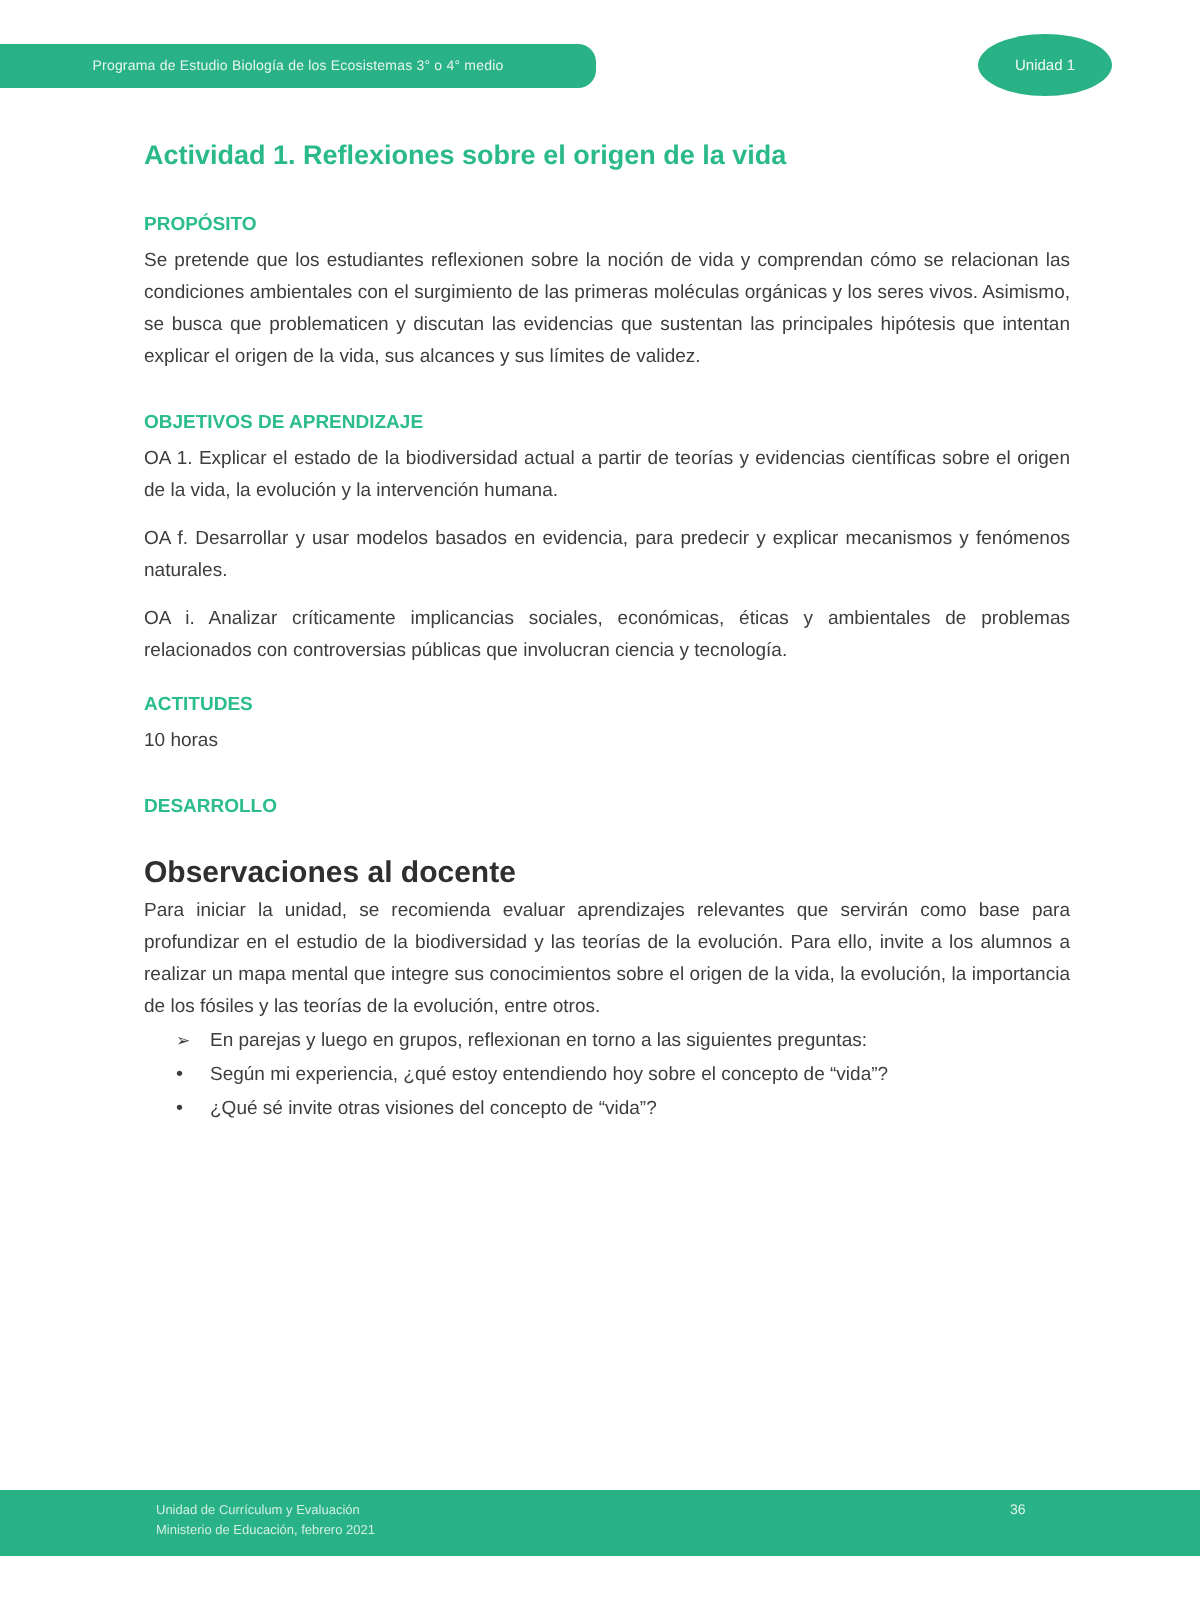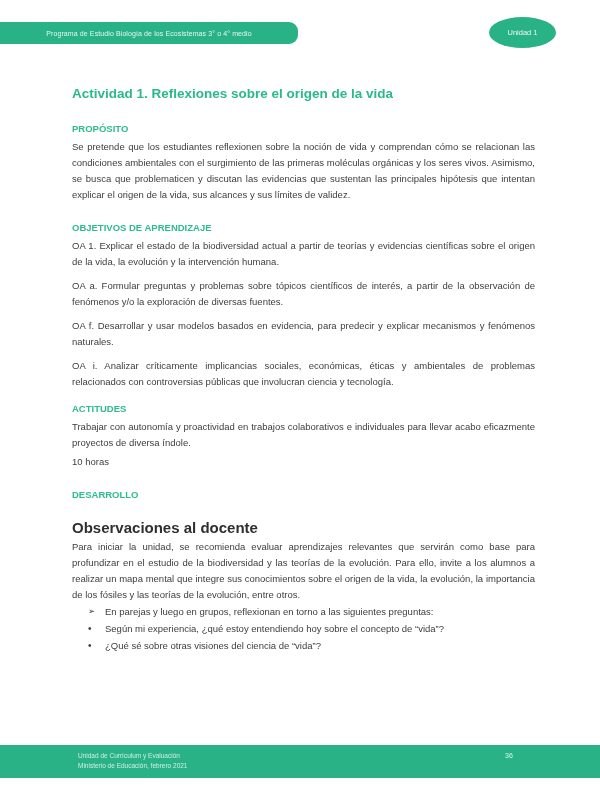--- a/index.html
+++ b/index.html
@@ -33,21 +33,21 @@
     width: 67px; height: 31px;
     background: #29b286;
     border-radius: 50%;
     display: flex; align-items: center; justify-content: center;
     color: rgba(255,255,255,0.92);
     font-size: 7.5px;
   }
 
   .content {
     position: absolute;
-    left: 72px; top: 84px;
+    left: 72px; top: 68px;
     width: 463px;
   }
 
   .activity-title {
     color: #2ab98a;
     font-weight: bold;
     font-size: 13.5px;
     line-height: 20px;
     margin-bottom: 18px;
   }
@@ -132,46 +132,44 @@
 
   <div class="content">
 
     <div class="activity-title">Actividad 1. Reflexiones sobre el origen de la vida</div>
 
     <div class="sec-heading">PROPÓSITO</div>
     <p class="body-text">Se pretende que los estudiantes reflexionen sobre la noción de vida y comprendan cómo se relacionan las condiciones ambientales con el surgimiento de las primeras moléculas orgánicas y los seres vivos. Asimismo, se busca que problematicen y discutan las evidencias que sustentan las principales hipótesis que intentan explicar el origen de la vida, sus alcances y sus límites de validez.</p>
 
     <div class="sec-heading mt18">OBJETIVOS DE APRENDIZAJE</div>
     <p class="body-text oa-first">OA 1. Explicar el estado de la biodiversidad actual a partir de teorías y evidencias científicas sobre el origen de la vida, la evolución y la intervención humana.</p>
-    <p class="body-text oa-item">OA a. Formular preguntas y problemas sobre tópicos científicos de interés, a partir de la observación de fenómenos y/o la exploración de diversas fuentes.</p>
     <p class="body-text oa-item">OA f. Desarrollar y usar modelos basados en evidencia, para predecir y explicar mecanismos y fenómenos naturales.</p>
     <p class="body-text oa-item">OA i. Analizar críticamente implicancias sociales, económicas, éticas y ambientales de problemas relacionados con controversias públicas que involucran ciencia y tecnología.</p>
 
     <div class="sec-heading mt12">ACTITUDES</div>
-    <p class="body-text">Trabajar con autonomía y proactividad en trabajos colaborativos e individuales para llevar acabo eficazmente proyectos de diversa índole.</p>
 
     <p class="body-text">10 horas</p>
 
     <div class="sec-heading mt18">DESARROLLO</div>
 
     <div class="bold-subtitle mt18">Observaciones al docente</div>
     <p class="body-text">Para iniciar la unidad, se recomienda evaluar aprendizajes relevantes que servirán como base para profundizar en el estudio de la biodiversidad y las teorías de la evolución. Para ello, invite a los alumnos a realizar un mapa mental que integre sus conocimientos sobre el origen de la vida, la evolución, la importancia de los fósiles y las teorías de la evolución, entre otros.</p>
 
 
     <div class="list-row">
       <span class="list-marker arrow">➢</span>
       <span class="list-text">En parejas y luego en grupos, reflexionan en torno a las siguientes preguntas:</span>
     </div>
     <div class="list-row">
       <span class="list-marker dot">•</span>
       <span class="list-text">Según mi experiencia, ¿qué estoy entendiendo hoy sobre el concepto de “vida”?</span>
     </div>
     <div class="list-row">
       <span class="list-marker dot">•</span>
-      <span class="list-text">¿Qué sé sobre otras visiones del ciencia de “vida”?</span>
+      <span class="list-text">¿Qué sé invite otras visiones del concepto de “vida”?</span>
     </div>
 
   </div>
 
   <div class="footer-bar">
     <div class="footer-org">
       <div>Unidad de Currículum y Evaluación</div>
       <div>Ministerio de Educación, febrero 2021</div>
     </div>
     <div class="footer-page">36</div>

